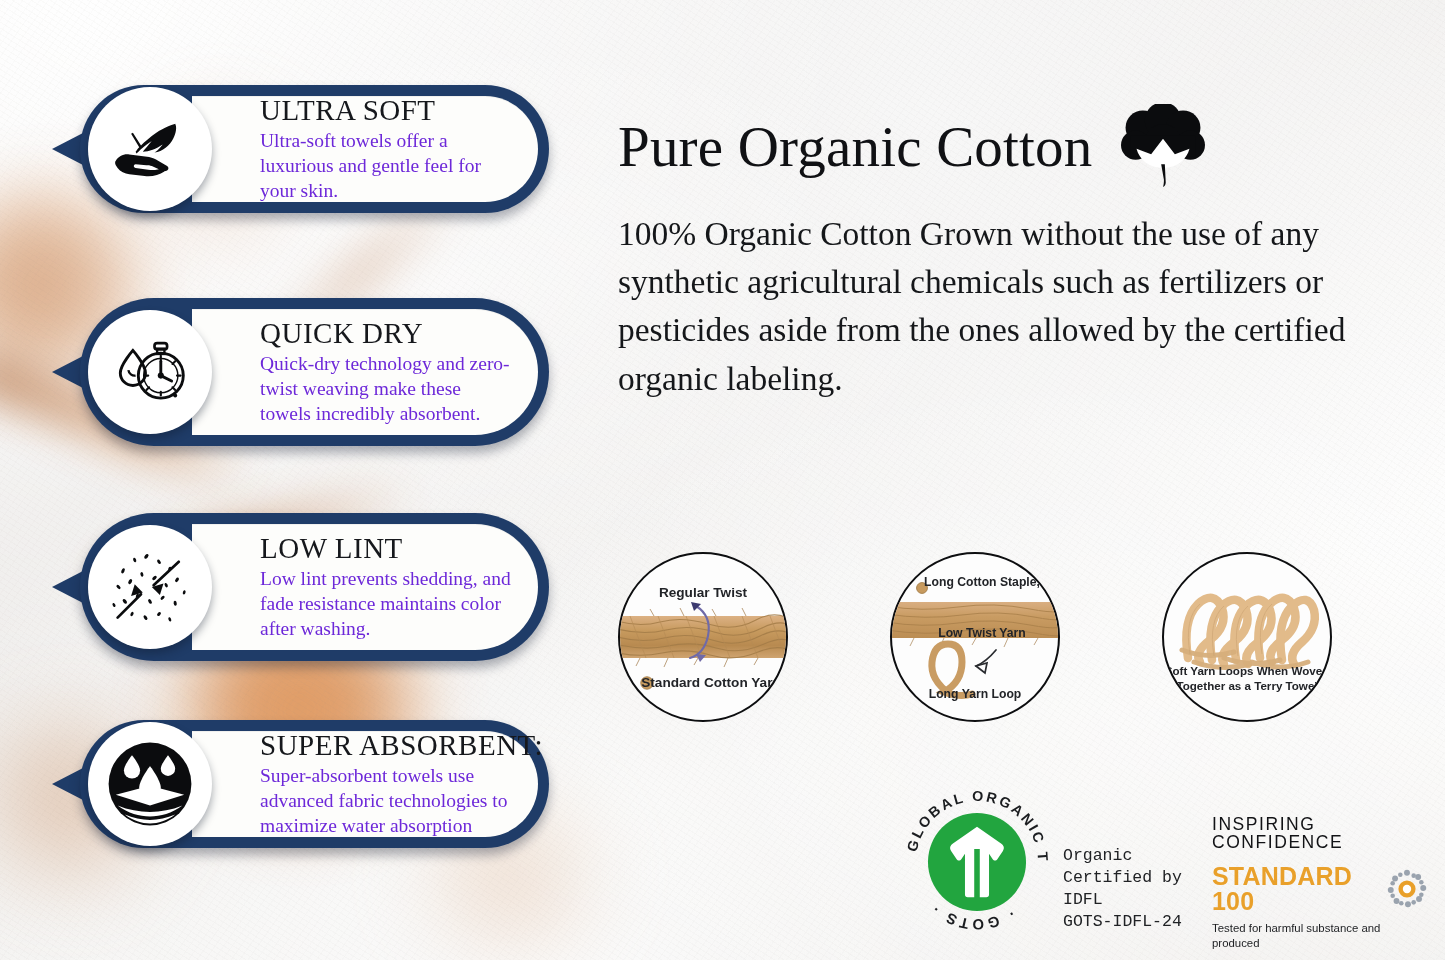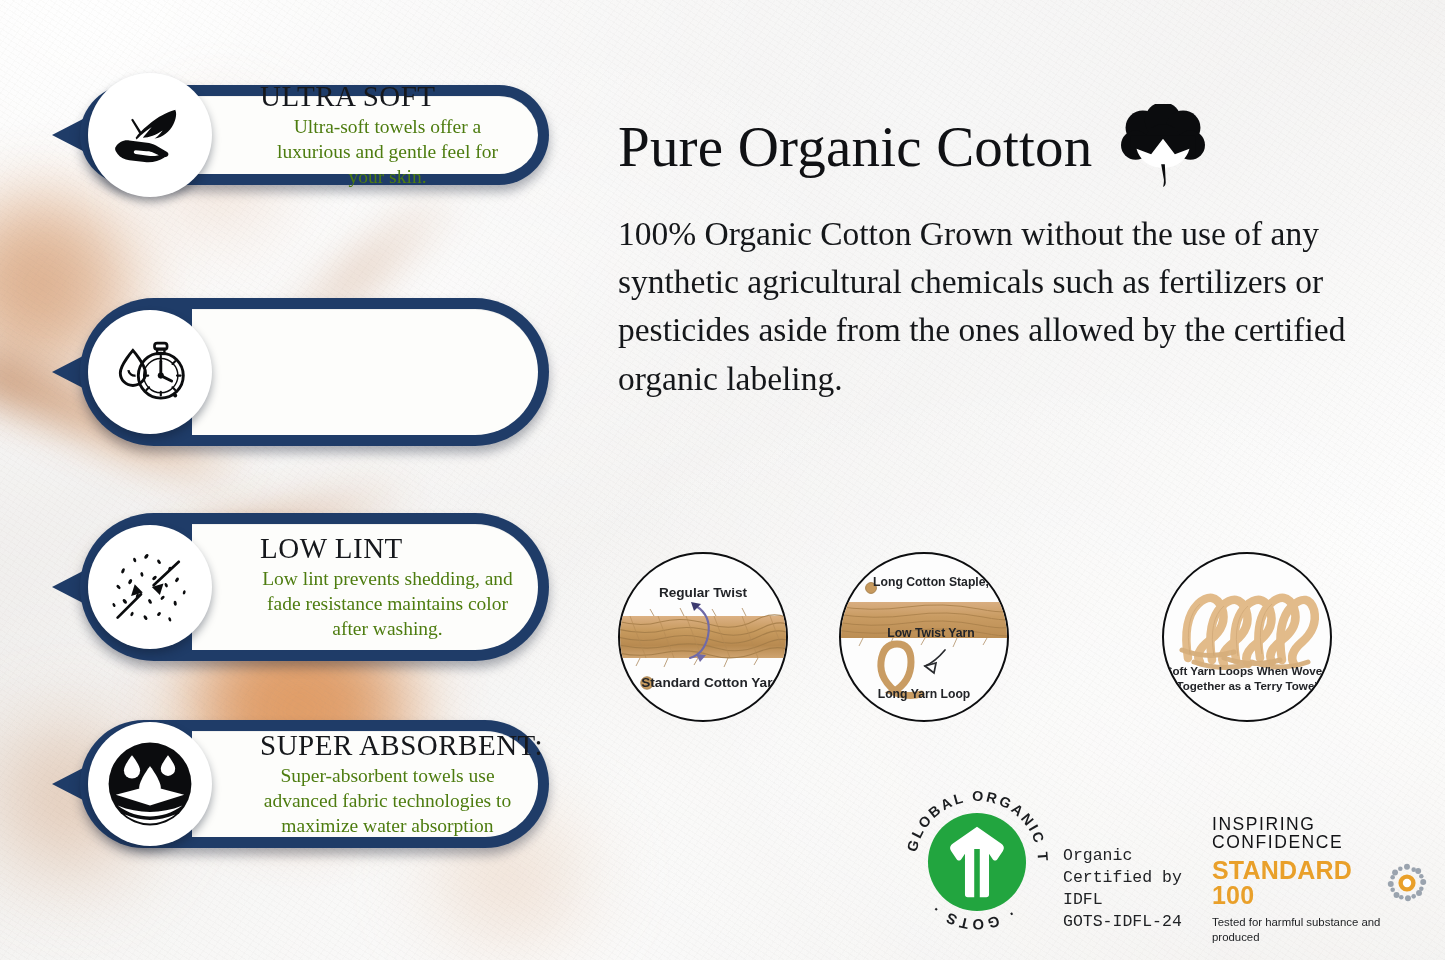--- a/index.html
+++ b/index.html
@@ -53,22 +53,22 @@
   .tail::after{content:"";position:absolute;right:-14px;top:-6px;width:40px;height:76px;
     background:#1f3c68;border-radius:50%;}
   .icon-circle{position:absolute;left:36px;top:50%;width:124px;height:124px;margin-top:-62px;
     background:#ffffff;border-radius:50%;
     box-shadow:0 5px 9px rgba(15,25,45,.38);
     display:flex;align-items:center;justify-content:center;overflow:hidden;}
   .icon-circle svg{width:90px;height:90px;display:block;}
   .badge-text{position:absolute;left:208px;right:34px;top:50%;transform:translateY(-50%);}
   .badge-title{font-size:29px;letter-spacing:.5px;color:#16181c;line-height:1.06;
     font-family:"Liberation Serif", serif;font-weight:400;white-space:nowrap;}
-  .badge-desc{font-size:19.5px;color:#4d7c0f;line-height:1.30;margin-top:2px;
-    font-family:"Liberation Serif", serif;text-align:center;}
+  .badge-desc{font-size:19.5px;color:#6d28d9;line-height:1.30;margin-top:2px;
+    font-family:"Liberation Serif", serif;}
 
   
   #headline{position:absolute;left:618px;top:104px;display:flex;align-items:center;gap:22px;}
   #headline .h-text{font-size:57px;color:#101114;letter-spacing:.2px;line-height:1;
     font-family:"Liberation Serif", serif;white-space:nowrap;}
   #headline .boll{width:96px;height:84px;flex:0 0 auto;}
 
   #body-copy{position:absolute;left:618px;top:210px;width:800px;
     font-size:33.5px;line-height:1.44;color:#15171a;
     font-family:"Liberation Serif", serif;}
@@ -83,21 +83,21 @@
 
   
   #gots{position:absolute;left:903px;top:788px;width:148px;height:148px;}
   #gots-text{position:absolute;left:1063px;top:845px;width:150px;
     font-family:Liberation Mono, monospace;font-size:16.5px;line-height:1.33;color:#202225;}
   #oeko{position:absolute;left:1212px;top:810px;width:216px;}
   #oeko .o1{font-family:"Liberation Sans", sans-serif;font-weight:700;font-size:29.5px;
     letter-spacing:-.4px;color:#121316;line-height:1;}
   #oeko .o2{font-family:"Liberation Sans", sans-serif;font-size:17.5px;letter-spacing:1.55px;
     color:#121316;line-height:1;margin-top:6px;}
-  #oeko .o3row{display:flex;align-items:center;gap:6px;margin-top:7px;}
+  #oeko .o3row{display:flex;align-items:center;gap:6px;margin-top:13px;}
   #oeko .o3{font-family:"Liberation Sans", sans-serif;font-weight:700;font-size:25px;
     letter-spacing:.2px;color:#e9a02a;line-height:1;}
   #oeko .o4{font-family:"Liberation Sans", sans-serif;font-size:11.4px;line-height:1.30;
     color:#1d1f22;margin-top:7px;}
   .mig{width:42px;height:42px;flex:0 0 auto;}
 </style>
 </head>
 <body>
 
 <div id="bg">
@@ -111,21 +111,21 @@
   <div class="branch" style="left:-60px;top:700px;width:260px;height:200px;background:radial-gradient(circle,#cf9a72 0%,rgba(207,154,114,0) 72%);opacity:.55;"></div>
   <div class="twig" style="left:230px;top:260px;width:260px;height:30px;transform:rotate(-40deg);background:linear-gradient(90deg,rgba(190,130,95,0),#b87a4e 50%,rgba(190,130,95,0));opacity:.75;"></div>
   <div class="branch" style="left:380px;top:780px;width:260px;height:190px;background:radial-gradient(circle,#e3c0a4 0%,rgba(227,192,164,0) 70%);opacity:.5;"></div>
 
   <div class="veil"></div>
   <div class="grain"></div>
 </div>
 
 <div id="stage">
 
-  <div class="badge" style="top:85px;height:100px;">
+  <div class="badge" style="top:85px;height:128px;">
     <div class="badge-shell">
       <div class="tail"></div>
       <div class="pill"></div>
       <div class="pill-inner"></div>
       <div class="icon-circle">
         <svg viewBox="0 0 100 100" aria-hidden="true">
           <path fill="#0b0c0e" d="M78 22c-3 1-12 4-21 10-7 5-13 10-17 14l-9-14-2 1 9 15c-2 2-3 4-4 5l1 2c3-3 9-9 17-14 0 0-6 7-10 12 7 0 15-3 22-8 0 0-4 6-9 9 9-1 17-8 21-16 3-6 4-12 2-16z"></path>
           <path fill="#0b0c0e" d="M12 63c3-5 9-8 15-7l22 3c4 1 7 2 10 4l10 6c2 1 2 4 0 5-2 1-4 1-6 0l-11-5c-2-1-4-1-6-1l-12-1c-1 0-2 1-2 2s1 2 2 2l14 2c6 1 11 0 16-2l2 4c-6 4-14 6-22 5l-17-2c-5-1-10-3-13-7l-2-3c-1-2-1-4 0-5z"></path>
         </svg>
       </div>
@@ -156,20 +156,24 @@
             <line x1="62" y1="32" x2="62" y2="36"></line>
             <line x1="84" y1="54" x2="80" y2="54"></line>
             <line x1="62" y1="76" x2="62" y2="72"></line>
             <line x1="44" y1="54" x2="48" y2="54"></line>
             <line x1="78" y1="38" x2="75" y2="41"></line>
             <line x1="78" y1="70" x2="75" y2="67"></line>
             <line x1="46" y1="70" x2="49" y2="67"></line>
           </g>
           <circle cx="78" cy="76" r="2.2" fill="#0b0c0e"></circle>
         </svg>
+      </div>
+      <div class="badge-text">
+        <div class="badge-title">QUICK DRY</div>
+        <div class="badge-desc">Quick-dry technology and zero-twist weaving make these towels incredibly absorbent.</div>
       </div>
     </div>
   </div>
 
   <div class="badge" style="top:513px;height:148px;">
     <div class="badge-shell">
       <div class="tail"></div>
       <div class="pill"></div>
       <div class="pill-inner"></div>
       <div class="icon-circle">
@@ -297,21 +301,21 @@
         <path d="M76 52 Q92 62 88 82 Q84 100 70 104"></path>
       </g>
       <path fill="#3c3a70" d="M71 48l10 2-7 7z"></path>
       <path fill="#6f6aa8" d="M76 100l10 1-6 7z"></path>
       <circle cx="27" cy="129" r="6.2" fill="#c79a5e" stroke="#a9834f" stroke-width="1"></circle>
     </svg>
     <div class="ylabel" style="top:31px;font-size:13.6px;">Regular Twist</div>
     <div class="ylabel" style="top:121px;font-size:13.6px;padding-left:16px;">Standard Cotton Yarn</div>
   </div>
 
-  <div class="yarn" style="left:839px;">
+  <div class="yarn" style="left:890px;">
     <svg viewBox="0 0 166 166" aria-hidden="true">
       <defs>
         <linearGradient id="ytan2" x1="0" y1="0" x2="0" y2="1">
           <stop offset="0%" stop-color="#d9ae81"></stop>
           <stop offset="40%" stop-color="#c99c63"></stop>
           <stop offset="100%" stop-color="#bb8d53"></stop>
         </linearGradient>
       </defs>
       <rect x="-10" y="48" width="186" height="36" fill="url(#ytan2)"></rect>
       <g stroke="#a87f4a" stroke-width="1" opacity=".8" fill="none">

